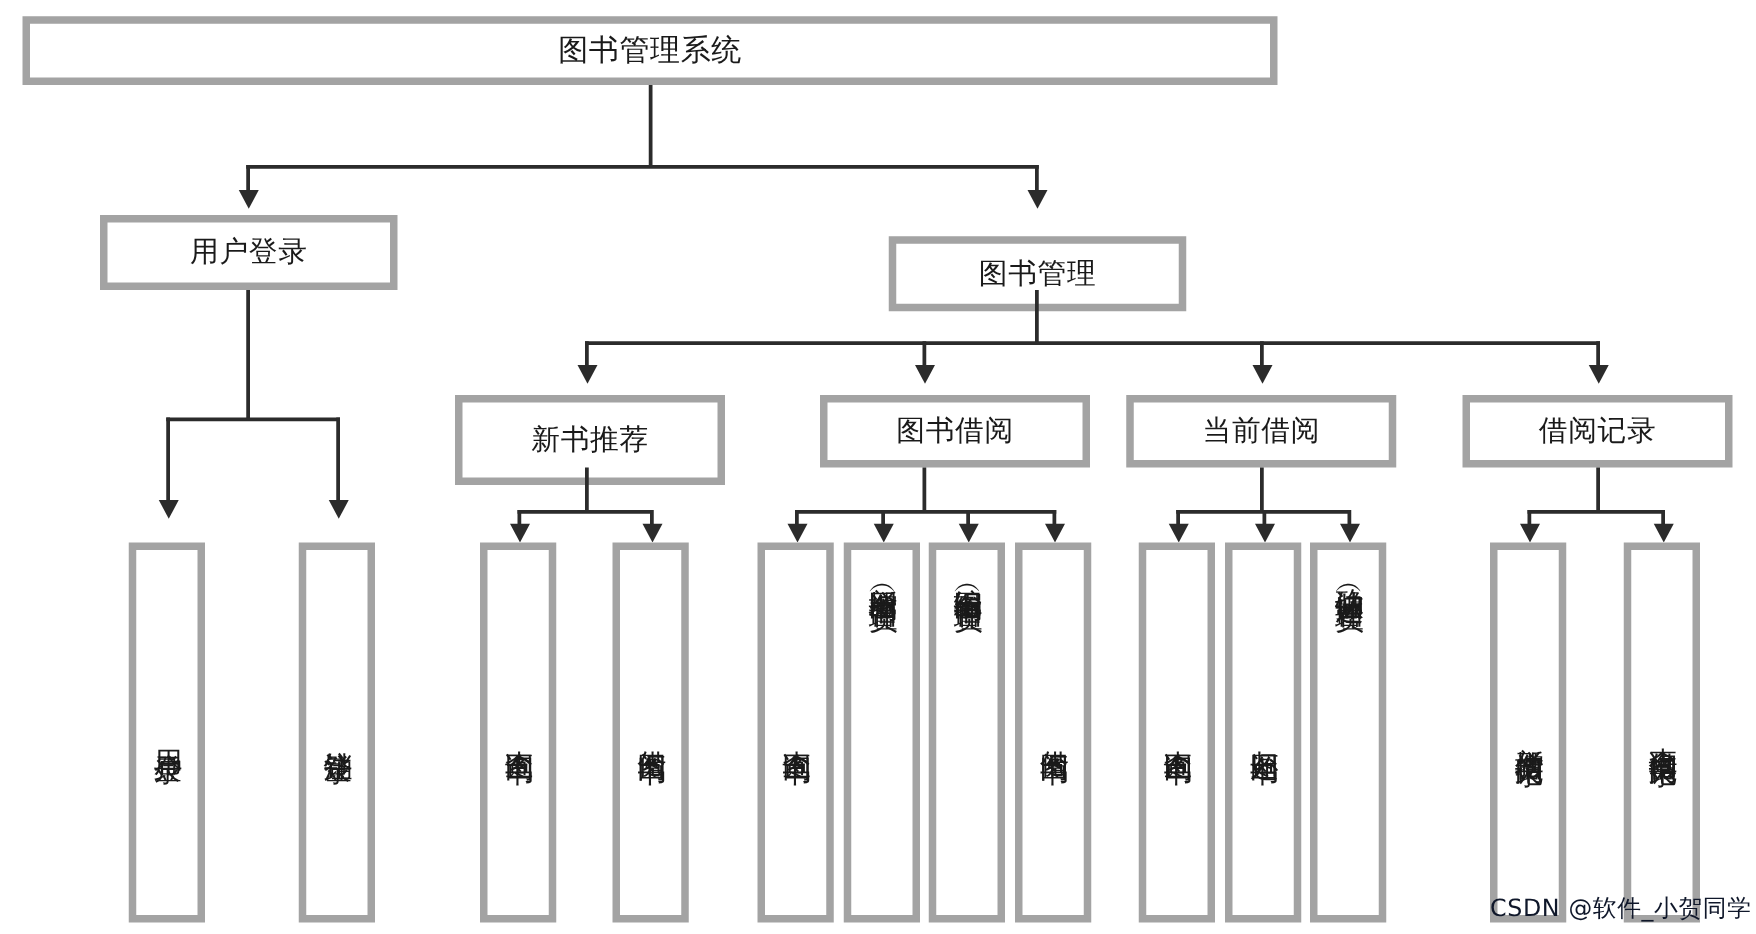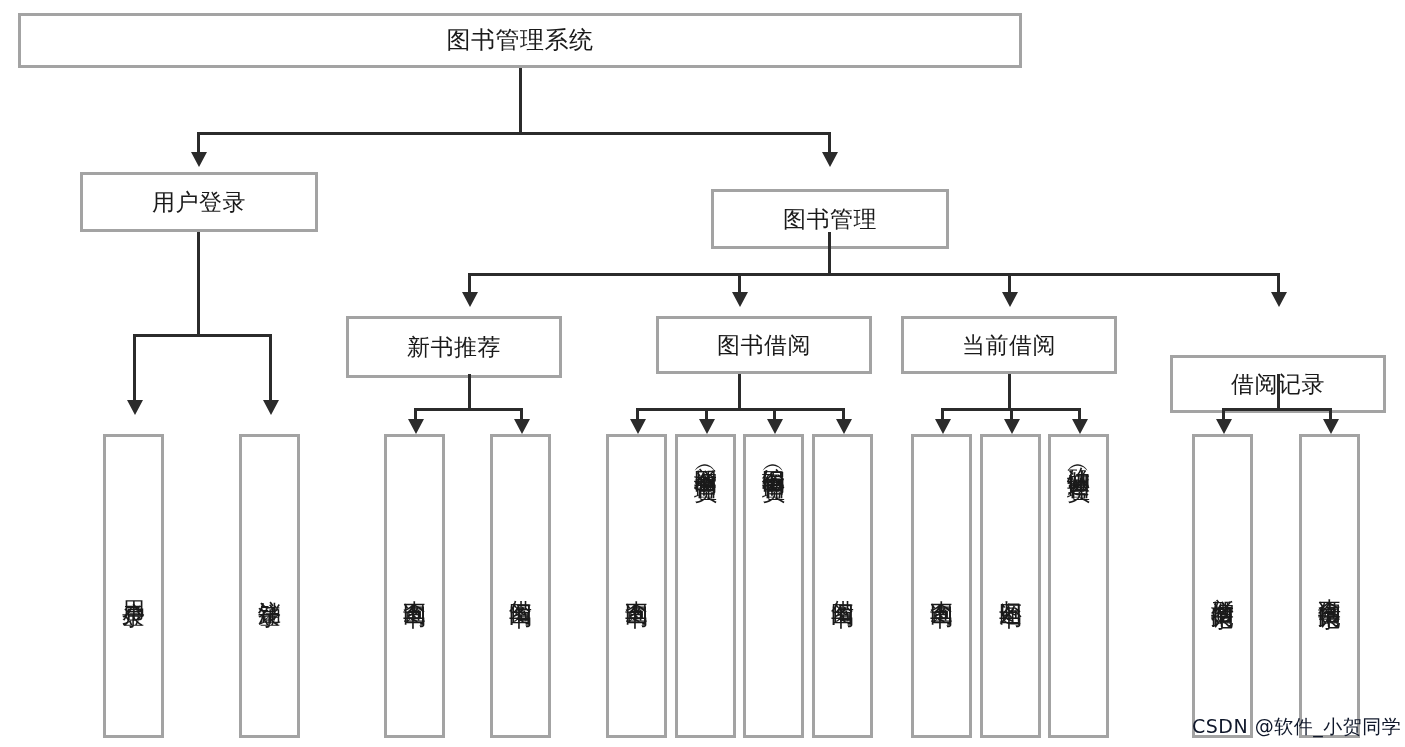--- a/index.html
+++ b/index.html
@@ -16,21 +16,21 @@
     width: 1405px;
     height: 747px;
     background: #ffffff;
     overflow: hidden;
   }
   
   .node {
     position: absolute;
     box-sizing: border-box;
     background: #ffffff;
-    border: 3px solid #a3a3a3;
+    border: 6px solid #a3a3a3;
     display: flex;
     align-items: center;
     justify-content: center;
     color: #1a1a1a;
   }
   .node .label {
     display: block;
     text-align: center;
     line-height: 1.22;
     white-space: pre;
@@ -122,30 +122,30 @@
   <div class="conn h" style="left:468px; top:273px; width:812px;"></div>
   <div class="conn v" style="left:468px; top:273px; height:22px;"></div>
   <div class="arrow" style="left:461.5px; top:292px;"></div>
   <div class="conn v" style="left:738px; top:273px; height:22px;"></div>
   <div class="arrow" style="left:731.5px; top:292px;"></div>
   <div class="conn v" style="left:1008px; top:273px; height:22px;"></div>
   <div class="arrow" style="left:1001.5px; top:292px;"></div>
   <div class="conn v" style="left:1277px; top:273px; height:22px;"></div>
   <div class="arrow" style="left:1270.5px; top:292px;"></div>
 
-  <div class="node horiz" style="left:346px; top:316px; width:216px; height:62px;">
+  <div class="node horiz" style="left:364px; top:316px; width:216px; height:72px;">
     <span class="label">新书推荐</span>
   </div>
   <div class="node horiz" style="left:656px; top:316px; width:216px; height:58px;">
     <span class="label">图书借阅</span>
   </div>
   <div class="node horiz" style="left:901px; top:316px; width:216px; height:58px;">
     <span class="label">当前借阅</span>
   </div>
-  <div class="node horiz" style="left:1170px; top:316px; width:216px; height:58px;margin-top:39px;">
+  <div class="node horiz" style="left:1170px; top:316px; width:216px; height:58px;">
     <span class="label">借阅记录</span>
   </div>
 
   <div class="conn v" style="left:468px; top:374px; height:36px;"></div>
   <div class="conn h" style="left:414px; top:408px; width:108px;"></div>
   <div class="conn v" style="left:414px; top:408px; height:14px;"></div>
   <div class="arrow" style="left:407.5px; top:419px;"></div>
   <div class="conn v" style="left:520px; top:408px; height:14px;"></div>
   <div class="arrow" style="left:513.5px; top:419px;"></div>
 

